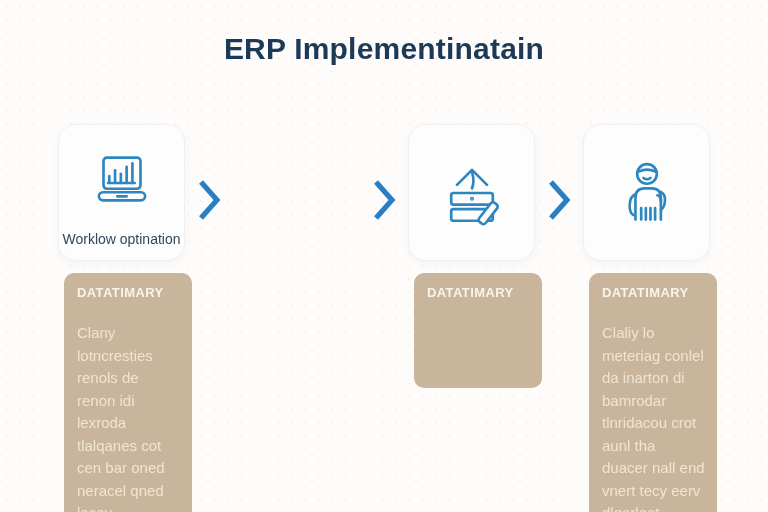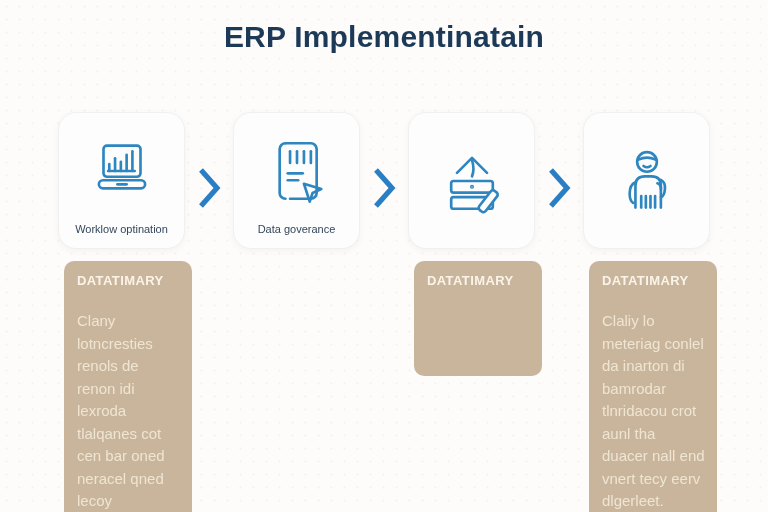--- a/index.html
+++ b/index.html
@@ -8,21 +8,21 @@
     font-family: "Liberation Sans", sans-serif;
     background-color: #fefcfa;
     background-image: radial-gradient(circle, rgba(228,186,178,0.14) 1px, transparent 1.4px);
     background-size: 13px 13px;
     overflow: hidden;
   }
   .page { width: 768px; height: 512px; position: relative; }
 
   .page-title {
     text-align: center;
-    padding-top: 20px;
+    padding-top: 32px;
     font-size: 30px;
     font-weight: bold;
     color: #1c3a57;
     letter-spacing: 0.2px;
   }
 
   .flow {
     margin-top: 58px;
     display: flex;
     justify-content: center;
@@ -44,21 +44,21 @@
   }
   .icon-card.has-label .step-icon { transform: translateY(-10px); }
   .step-icon { width: 74px; height: 74px; display: block; }
 
   .step-label {
     position: absolute;
     bottom: 13px;
     left: 0;
     width: 100%;
     text-align: center;
-    font-size: 11px;
+    font-size: 14px;
     color: #33475b;
   }
 
   .arrow-cell {
     width: 48px;
     height: 137px;
     display: flex;
     align-items: center;
     justify-content: center;
   }
@@ -120,36 +120,20 @@
 
     <div class="arrow-cell">
       <span>
         <svg width="26" height="46" viewBox="0 0 26 46" fill="none">
           <path d="M5 5 L21 23 L5 41" stroke="#2a7fc4" stroke-width="5.2" stroke-linejoin="miter"></path>
         </svg>
       </span>
     </div>
 
     <div class="step">
-      <div class="icon-card has-label">
-        <span>
-          <svg class="step-icon" viewBox="0 0 64 64" fill="none" stroke="#2e86c1" stroke-width="2.3" stroke-linecap="round" stroke-linejoin="round">
-            <path d="M22 8 h22 a5 5 0 0 1 5 5 v38 a5 5 0 0 1 -5 5 h-18"></path>
-            <path d="M22 8 a5 5 0 0 0 -5 5 v38 a5 5 0 0 0 5 5"></path>
-            <path d="M26 15 v10"></path>
-            <path d="M32 15 v10"></path>
-            <path d="M38 15 v10"></path>
-            <path d="M44 15 v10"></path>
-            <path d="M24 34 h13"></path>
-            <path d="M24 40 h9"></path>
-            <path d="M38 43 L53 47.5 L45.5 51 L43 58.5 Z"></path>
-          </svg>
-        </span>
-        <div class="step-label">Data goverance</div>
-      </div>
     </div>
 
     <div class="arrow-cell">
       <span>
         <svg width="26" height="46" viewBox="0 0 26 46" fill="none">
           <path d="M5 5 L21 23 L5 41" stroke="#2a7fc4" stroke-width="5.2" stroke-linejoin="miter"></path>
         </svg>
       </span>
     </div>
 

